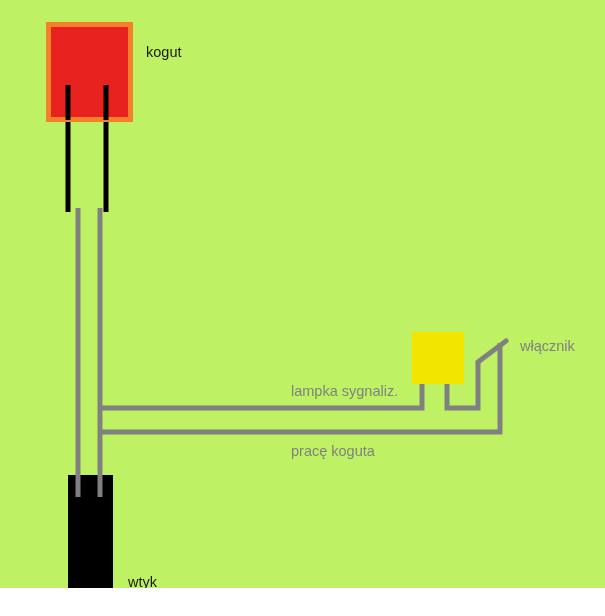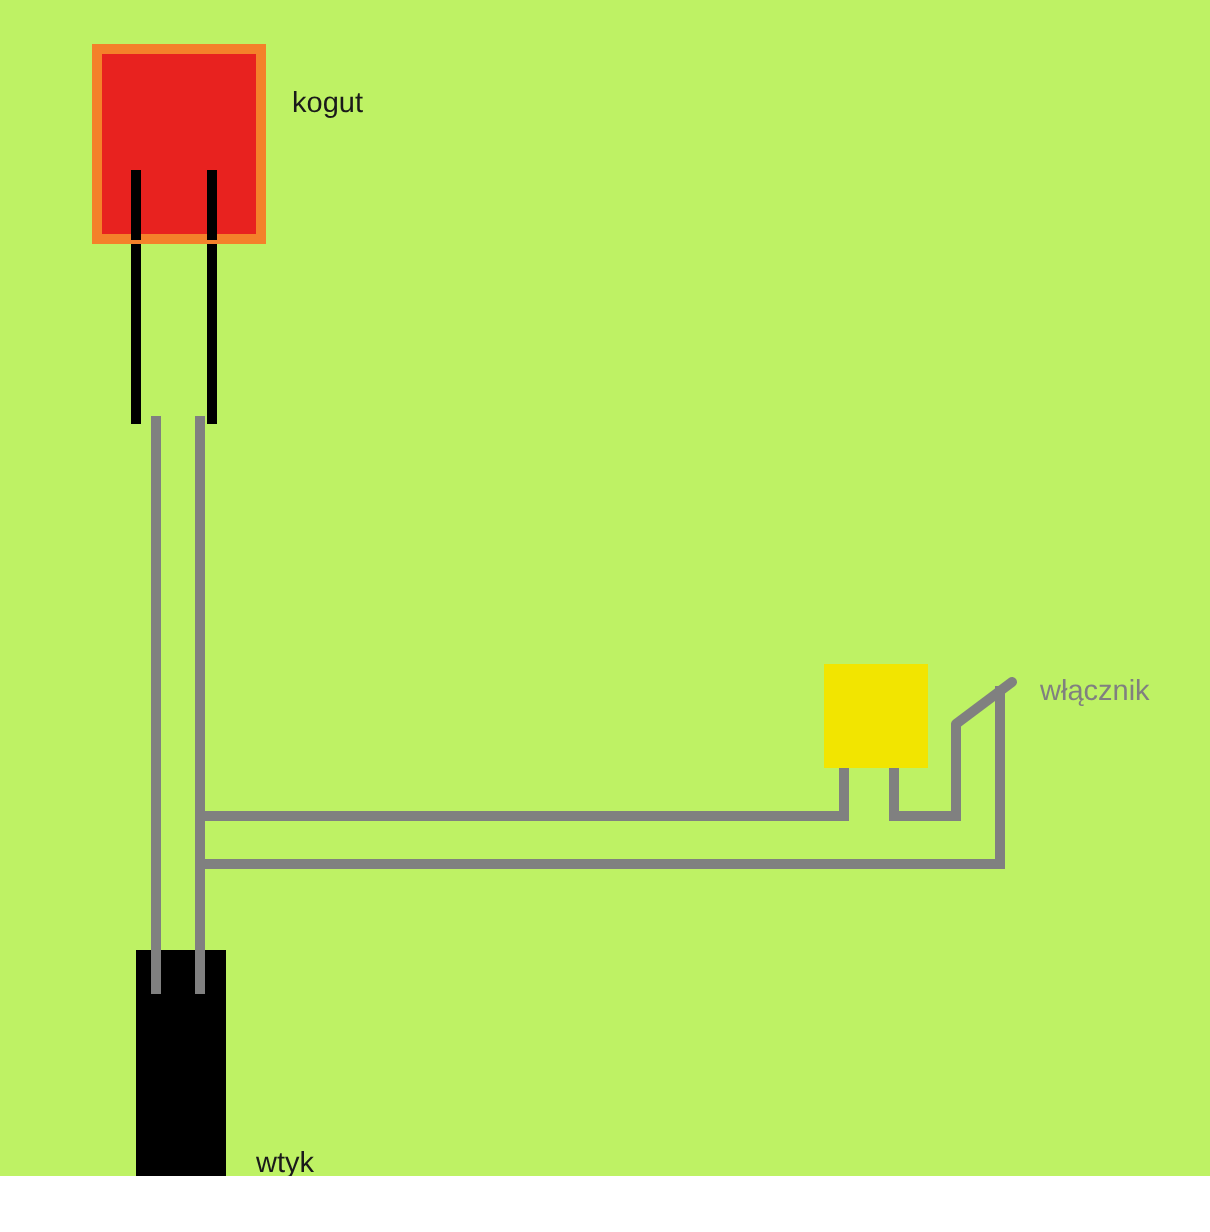--- a/index.html
+++ b/index.html
@@ -87,17 +87,19 @@
       <path d="M78,475 L78,497" stroke="#808080" stroke-width="5" fill="none"></path>
       <path d="M100,475 L100,497" stroke="#808080" stroke-width="5" fill="none"></path>
     </g>
   </svg>
 
   <div class="label label-dark" id="label-kogut">kogut</div>
 
   <div class="label label-dark" id="label-wtyk">wtyk</div>
 
   <div id="label-lampka" class="label label-gray">
+    <div>lampka sygnaliz.</div>
+    <div>pracę koguta</div>
   </div>
 
   <div class="label label-gray" id="label-wlacznik">włącznik</div>
 
 </div>
 
 </body></html>

